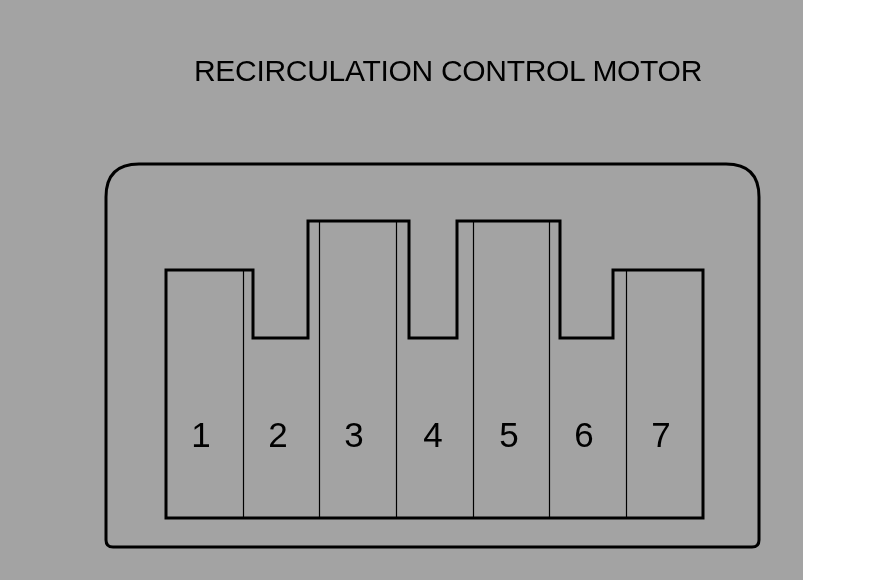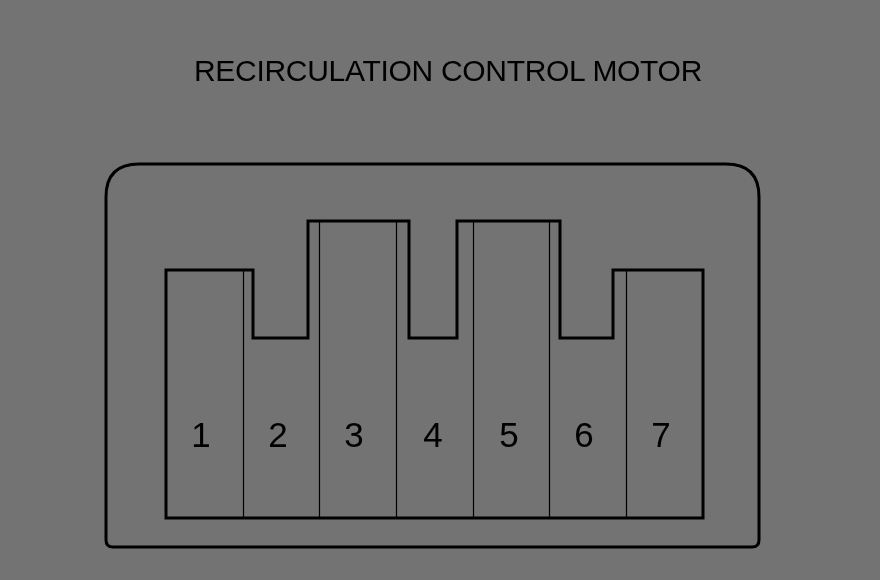--- a/index.html
+++ b/index.html
@@ -10,23 +10,23 @@
     width: 880px;
     height: 580px;
     background: #ffffff;
     position: relative;
     overflow: hidden;
     font-family: "Liberation Sans", sans-serif;
   }
   .canvas {
     position: absolute;
     left: 0; top: 0;
-    width: 880px;
+    width: 803px;
     height: 580px;
-    background: #737373;
+    background: #a3a3a3;
   }
   .diagram-title {
     position: absolute;
     top: 56px;
     left: 8px;
     width: 880px;
     text-align: center;
     font-size: 30px;
     line-height: 30px;
     letter-spacing: -0.3px;

